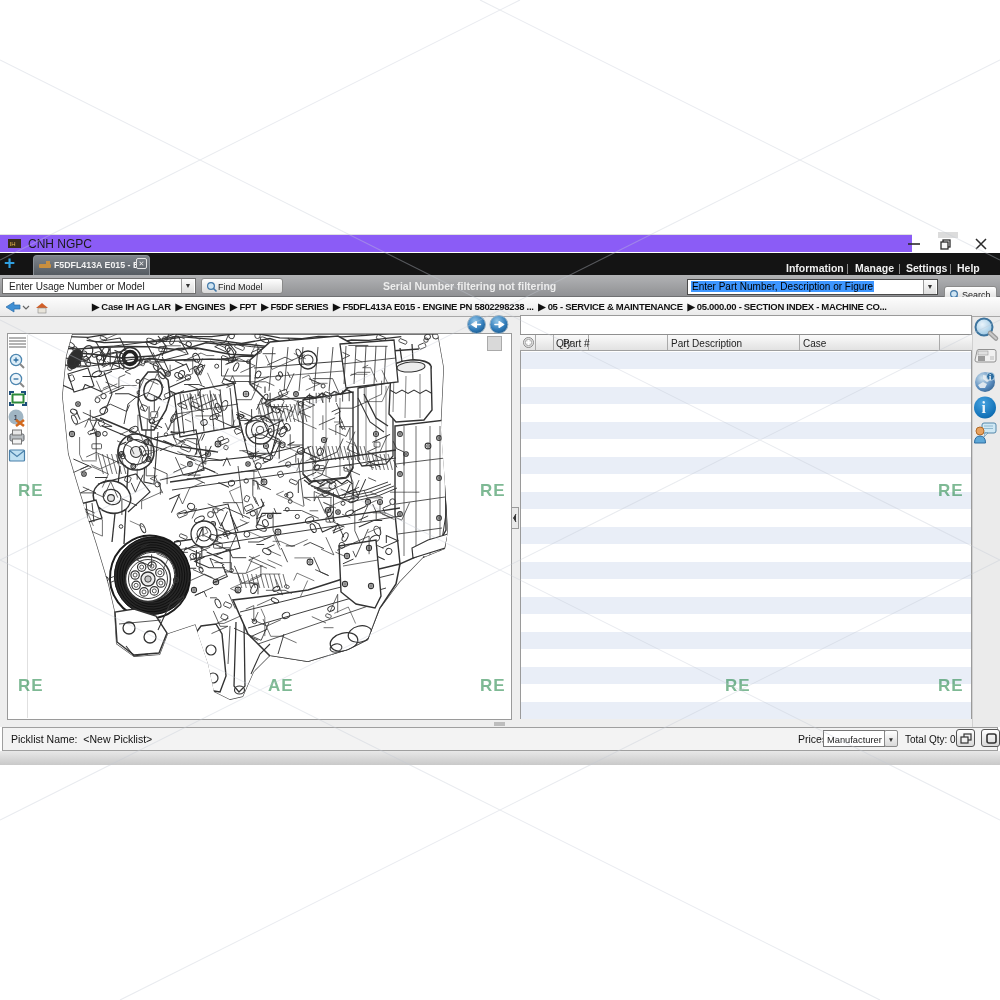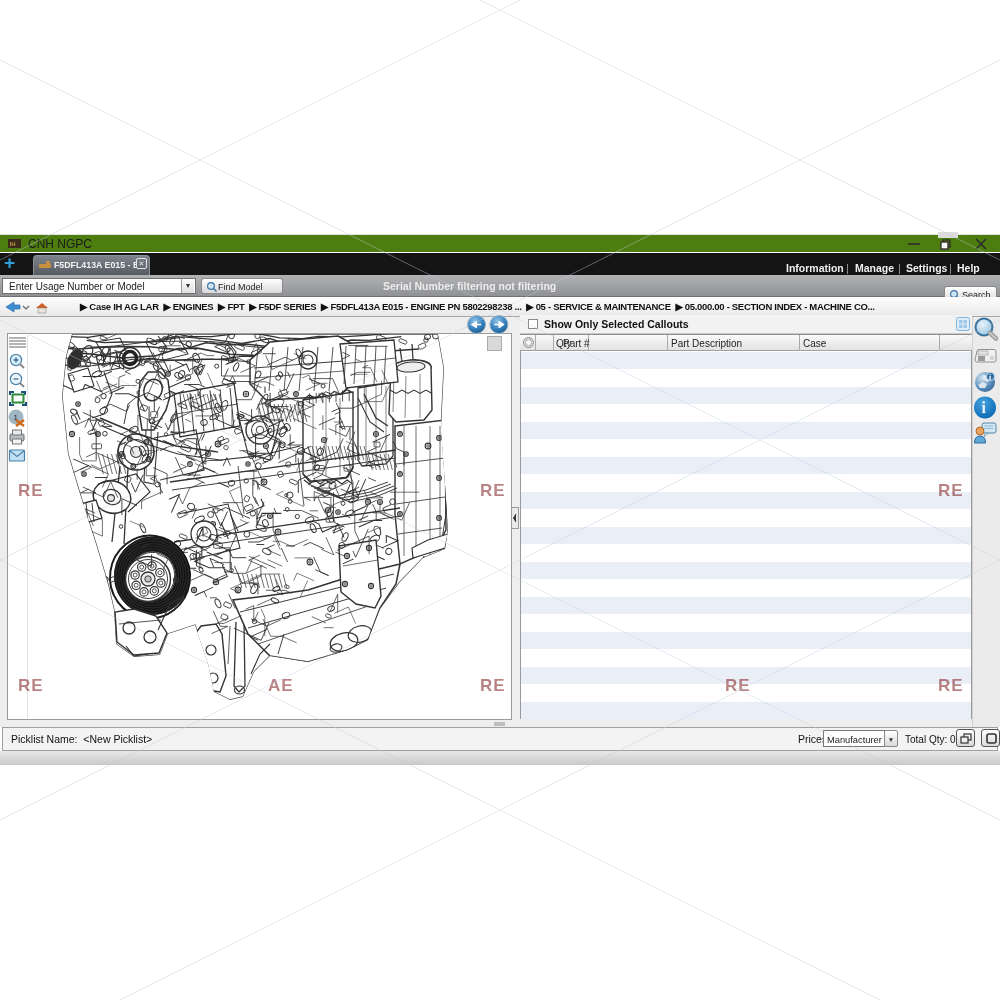--- a/index.html
+++ b/index.html
@@ -1,21 +1,21 @@
 <!DOCTYPE html>
 <html><head>
 <meta charset="utf-8">
 <style>
   * { margin:0; padding:0; box-sizing:border-box; }
   html,body { width:1000px; height:1000px; background:#fff; font-family:"Liberation Sans", sans-serif; overflow:hidden; }
   .abs { position:absolute; }
   #page { position:relative; width:1000px; height:1000px; background:#fff; }
 
   
-  #titlebar { left:0; top:234px; width:1000px; height:18px; background:#4d7c0f; border-top:1px solid #e0e0e0;}
+  #titlebar { left:0; top:234px; width:912px; height:18px; background:#8b5cf6; border-top:1px solid #e0e0e0;}
   #titlebar .ttxt { position:absolute; left:28px; top:2px; font-size:12px; color:#1a1a1a; }
   #tabbar { left:0; top:253px; width:1000px; height:22px; background:#141414; }
   #toolbar { left:0; top:275px; width:1000px; height:22px; background:linear-gradient(#b2b3b5,#909194); border-bottom:1px solid #6f7072; }
   #crumbbar { left:0; top:297px; width:1000px; height:20px; background:linear-gradient(#fdfdfd,#e9e9e9); border-bottom:1px solid #a8a8a8; }
   #mainarea { left:0; top:317px; width:1000px; height:410px; background:#eeeeee; }
   #leftpanel { left:7px; top:333px; width:505px; height:387px; background:#fff; border:1px solid #9a9a9a; }
   #rightpanel { left:520px; top:315px; width:452px; height:404px; background:#fff; border:1px solid #9a9a9a; }
   #sidebar { left:972px; top:317px; width:28px; height:410px; background:#ebebeb; border-left:1px solid #d0d0d0;}
   #picklist { left:2px; top:727px; width:996px; height:24px; background:#f3f3f3; border:1px solid #9f9f9f; }
   #bottomband { left:0; top:751px; width:1000px; height:14px; background:linear-gradient(#e8e8e8,#c9c9c9); }
@@ -27,21 +27,21 @@
   .btn { position:absolute; background:linear-gradient(#ffffff,#d9d9d9); border:1px solid #8a8a8a; border-radius:3px; font-size:9px; color:#222; text-align:center; }
 
   .crumb { font-size:9.5px; font-weight:bold; color:#101010; letter-spacing:-0.3px; }
 
   
   #tblhead { position:absolute; left:520px; top:334px; width:452px; height:17px; background:linear-gradient(#fafafa,#e2e2e2); border-top:1px solid #8f8f8f; border-bottom:1px solid #9f9f9f; }
   .colsep { position:absolute; top:335px; width:1px; height:15px; background:#aaaaaa; }
   .hlabel { position:absolute; top:338px; font-size:10px; color:#222; }
   .stripe { position:absolute; left:521px; width:450px; height:8px; background:#e9eef7; }
 
-  .wm { position:absolute; color:#7f1d1d; font-size:17px; font-weight:bold; letter-spacing:1px; opacity:.55; font-family:"Liberation Sans",sans-serif; }
+  .wm { position:absolute; color:#15803d; font-size:17px; font-weight:bold; letter-spacing:1px; opacity:.55; font-family:"Liberation Sans",sans-serif; }
 </style>
 </head>
 <body>
 <div id="page">
 
   <div id="titlebar" class="abs">
     <svg class="abs" style="left:8px;top:3px" width="14" height="12">
         <rect x="0" y="1" width="13" height="9" fill="#3a2c1a"></rect>
         <text x="1.5" y="8" font-size="6" fill="#e8b64c" font-family="Liberation Sans">IH</text>
       </svg>
@@ -80,56 +80,49 @@
       <span style="position:absolute;right:1px;top:0;width:13px;height:14px;border-left:1px solid #9a9a9a;background:linear-gradient(#fcfcfc,#dedede);font-size:7px;color:#333;text-align:center;line-height:14px;">▼</span>
     </div>
     <div class="btn" style="left:201px;top:3px;width:82px;height:16px;">
       <svg style="position:absolute;left:4px;top:2px" width="12" height="12">
           <circle cx="5" cy="5" r="3.4" fill="#cfe4f2" stroke="#4178a8" stroke-width="1.2"></circle>
           <path d="M7.5 7.5 L10.5 10.5" stroke="#4178a8" stroke-width="1.6"></path>
         </svg>
       <span style="position:absolute;left:16px;top:3px;white-space:nowrap;">Find Model</span>
     </div>
     <div class="abs" style="left:383px;top:5px;color:#ededed;font-size:10.5px;font-weight:bold;">Serial Number filtering not filtering</div>
+    <div class="combo" style="left:687px;top:4px;width:251px;height:16px;border-color:#4a4a4a;">
+      <span style="position:absolute;left:3px;top:1px;background:#3d96ff;color:#000;padding:0 1px;">Enter Part Number, Description or Figure</span>
+      <span style="position:absolute;right:1px;top:0;width:13px;height:14px;border-left:1px solid #9a9a9a;background:linear-gradient(#fcfcfc,#dedede);font-size:7px;color:#333;text-align:center;line-height:14px;">▼</span>
+    </div>
     <div class="btn" style="left:944px;top:3px;width:53px;height:16px;margin-top:8px;">
       <svg style="position:absolute;left:4px;top:2px" width="12" height="12">
           <circle cx="5" cy="5" r="3.4" fill="#cfe4f2" stroke="#4178a8" stroke-width="1.2"></circle>
           <path d="M7.5 7.5 L10.5 10.5" stroke="#4178a8" stroke-width="1.6"></path>
         </svg>
       <span style="position:absolute;left:17px;top:3px;white-space:nowrap;">Search</span>
     </div>
   </div>
 
   <div id="crumbbar" class="abs">
     <svg class="abs" style="left:5px;top:3px" width="44" height="14">
       <path d="M1 7 L9 2 L9 5 L15 5 L15 9 L9 9 L9 12 Z" fill="#3f8fd4" stroke="#2a6aa8" stroke-width="0.7"></path>
       <path d="M18 6 l3 3 l3 -3" stroke="#666" stroke-width="1.2" fill="none"></path>
       <path d="M31 8 L37 3 L43 8 Z" fill="#d25f27"></path>
         <rect x="33" y="8" width="8" height="5" fill="#e8e4da" stroke="#888" stroke-width="0.6"></rect>
     </svg>
-    <div class="abs crumb" style="left:48px;top:4px;white-space:nowrap;padding-left:32px;">▶ Case IH AG LAR &nbsp;▶ ENGINES &nbsp;▶ FPT &nbsp;▶ F5DF SERIES &nbsp;▶ F5DFL413A E015 - ENGINE PN 5802298238 ... &nbsp;▶ 05 - SERVICE &amp; MAINTENANCE &nbsp;▶ 05.000.00 - SECTION INDEX - MACHINE CO...</div>
+    <div class="abs crumb" style="left:60px;top:4px;white-space:nowrap;padding-left:32px;">▶ Case IH AG LAR &nbsp;▶ ENGINES &nbsp;▶ FPT &nbsp;▶ F5DF SERIES &nbsp;▶ F5DFL413A E015 - ENGINE PN 5802298238 ... &nbsp;▶ 05 - SERVICE &amp; MAINTENANCE &nbsp;▶ 05.000.00 - SECTION INDEX - MACHINE CO...</div>
   </div>
 
   <div id="mainarea" class="abs"></div>
   <div id="leftpanel" class="abs"></div>
   <div class="abs" style="left:27px;top:335px;width:1px;height:383px;background:#e0e0e0;"></div>
   <div id="sidebar" class="abs"></div>
   <div id="rightpanel" class="abs"></div>
 
-  <div class="abs" style="left:520px;top:315px;width:452px;height:19px;background:#f2f2f2;border-bottom:1px solid #c8c8c8;">
-    <div class="abs" style="left:8px;top:4px;width:10px;height:10px;background:#fff;border:1px solid #8a8a8a;"></div>
-    <div class="abs" style="left:24px;top:3px;font-size:10.5px;font-weight:bold;color:#111;">Show Only Selected Callouts</div>
-    <svg class="abs" style="left:436px;top:2px" width="14" height="14">
-        <rect x="0.5" y="0.5" width="13" height="13" rx="2" fill="#ddeef8" stroke="#7fb2d8"></rect>
-        <rect x="3" y="3" width="3.5" height="3.5" fill="#9fc8e8"></rect>
-        <rect x="7.5" y="3" width="3.5" height="3.5" fill="#9fc8e8"></rect>
-        <rect x="3" y="7.5" width="3.5" height="3.5" fill="#9fc8e8"></rect>
-        <rect x="7.5" y="7.5" width="3.5" height="3.5" fill="#9fc8e8"></rect>
-      </svg>
-  </div>
 
   <div id="tblhead" class="abs"></div>
   <svg class="abs" style="left:523px;top:337px" width="12" height="12">
       <circle cx="5.5" cy="5.5" r="5" fill="#e8e8e8" stroke="#8a8a8a"></circle>
       <circle cx="5.5" cy="5.5" r="3.2" fill="none" stroke="#aaa"></circle>
       <path d="M5.5 3 v5 M3 5.5 h5" stroke="#fff" stroke-width="1.4"></path>
     </svg>
   <div class="colsep" style="left:535px;"></div>
   <div class="colsep" style="left:553px;"></div>
   <div class="colsep" style="left:588px;"></div>

